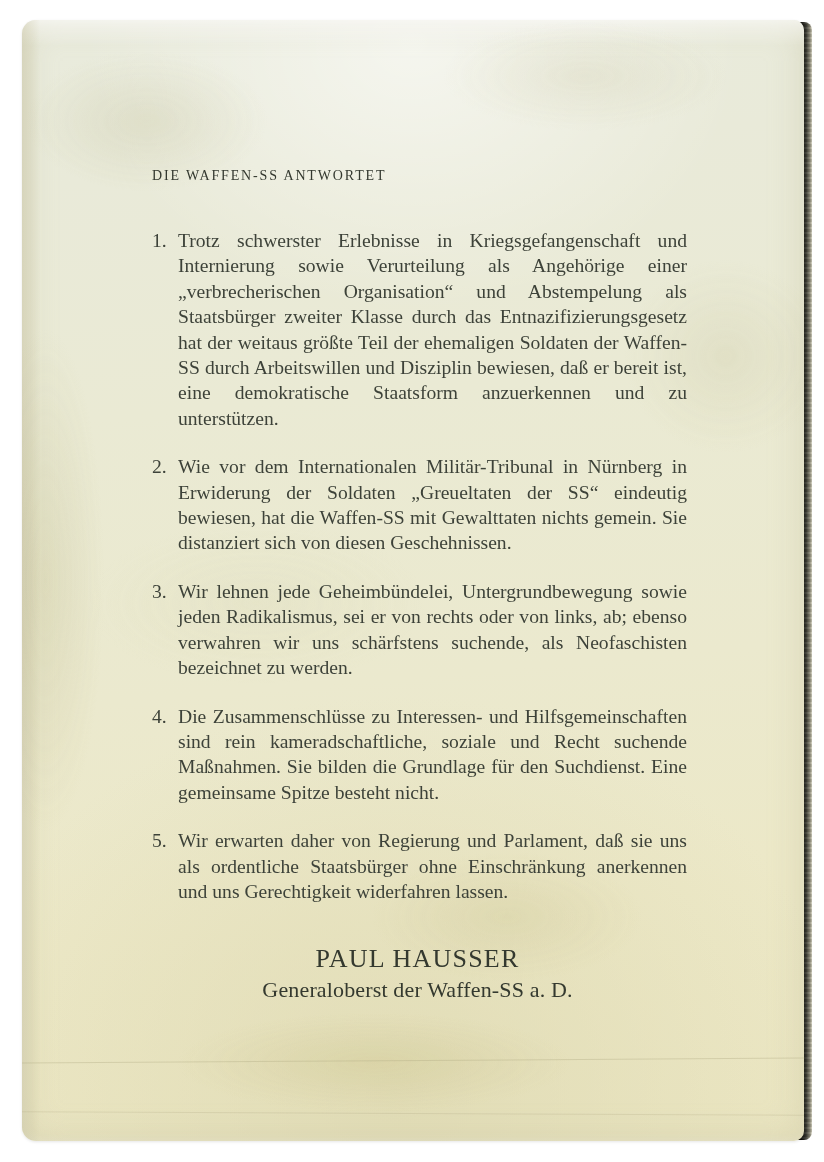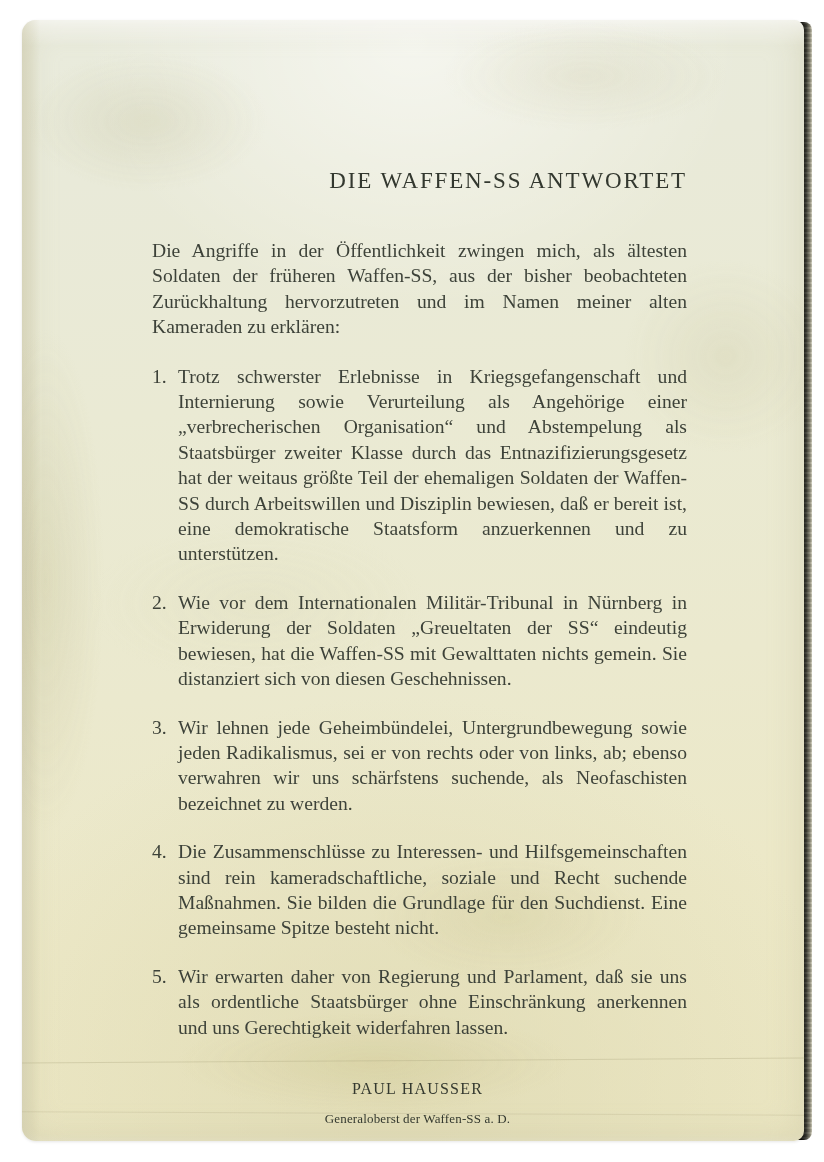--- a/index.html
+++ b/index.html
@@ -124,23 +124,23 @@
   
   .content {
     position: absolute;
     left: 130px;
     top: 148px;
     width: 535px;
     color: #3b4038;
   }
 
   .doc-title {
-    font-size: 23px;
+    font-size: 14px;
     letter-spacing: 1.85px;
-    text-align: right;
+    text-align: left;
     color: #33382f;
     margin: 0 0 44px 0;
     font-weight: 400;
     white-space: nowrap;
   }
 
   .intro {
     margin: 0 0 24px 0;
     font-size: 19.6px;
     line-height: 25.4px;
@@ -174,27 +174,27 @@
     color: #3d4239;
   }
 
   .signature {
     margin-top: 40px;
     text-align: center;
     color: #34392f;
     padding-right: 4px;
   }
   .sig-name {
-    font-size: 16px;
+    font-size: 26px;
     letter-spacing: 1.2px;
-    margin-bottom: 13px;
+    margin-bottom: 3px;
     font-family: Liberation Serif, serif;
   }
   .sig-rank {
-    font-size: 13px;
+    font-size: 22px;
     letter-spacing: 0.15px;
   }
 </style>
 </head>
 <body>
 
 <div class="screenshot">
 
   <div class="spine">
     <div class="spine-texture"></div>
@@ -205,21 +205,20 @@
     <div class="edge-wear-top"></div>
     <div class="edge-wear-left"></div>
     <div class="page-grain"></div>
     <div class="page-crease crease-a"></div>
     <div class="page-crease crease-b"></div>
 
     <div class="content">
 
       <h1 class="doc-title">DIE WAFFEN-SS ANTWORTET</h1>
 
-      <p class="intro">Die Angriffe in der Öffentlichkeit zwingen mich, als ältesten Soldaten der früheren Waffen-SS, aus der bisher beobachteten Zurückhaltung hervorzutreten und im Namen meiner alten Kameraden zu erklären:</p>
 
       <ol class="clause-list">
         <li class="clause">
           <span class="clause-num">1.</span>
           <span class="clause-text">Trotz schwerster Erlebnisse in Kriegsgefangenschaft und Internierung sowie Verurteilung als Angehörige einer „verbrecherischen Organisation“ und Abstempelung als Staatsbürger zweiter Klasse durch das Entnazifizierungsgesetz hat der weitaus größte Teil der ehemaligen Soldaten der Waffen-SS durch Arbeitswillen und Disziplin bewiesen, daß er bereit ist, eine demokratische Staatsform anzuerkennen und zu unterstützen.</span>
         </li>
         <li class="clause">
           <span class="clause-num">2.</span>
           <span class="clause-text">Wie vor dem Internationalen Militär-Tribunal in Nürnberg in Erwiderung der Soldaten „Greueltaten der SS“ eindeutig bewiesen, hat die Waffen-SS mit Gewalttaten nichts gemein. Sie distanziert sich von diesen Geschehnissen.</span>
         </li>

